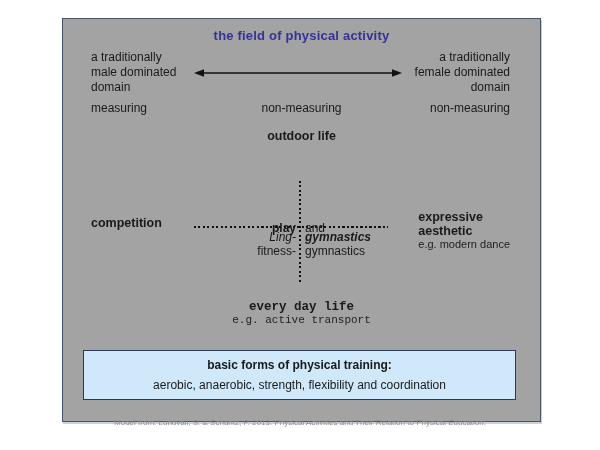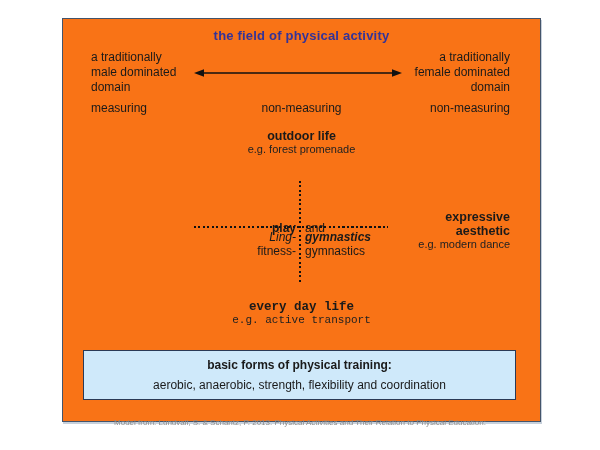--- a/index.html
+++ b/index.html
@@ -10,21 +10,21 @@
     --citation-color:#8c8c8c;
     --ink:#1a1a1a;
   }
   *{margin:0;padding:0;box-sizing:border-box;}
   html,body{width:600px;height:450px;background:#ffffff;overflow:hidden;}
   body{font-family:"Liberation Sans", sans-serif;color:var(--ink);position:relative;}
 
   .frame{
     position:absolute;left:62px;top:18px;width:479px;height:404px;
     border:1.5px solid var(--frame-border);
-    background:#f97316;
+    background:#a3a3a3;
     box-shadow:1px 2px 0 rgba(130,150,175,.45);
   }
   .abs{position:absolute;}
 
   .diagram-title{
     left:0;right:0;top:9px;text-align:center;
     color:var(--title-color);font-weight:bold;font-size:13px;letter-spacing:.2px;
   }
 
   .multiline{white-space:pre-line;}
@@ -36,21 +36,21 @@
   .gender-right{right:30px;top:31px;text-align:right;}
   .gender-arrow{left:131px;top:46px;width:208px;height:12px;}
 
   .measuring-left{left:28px;top:82px;text-align:center;}
   .measuring-center{left:0;right:0;top:82px;text-align:center;}
   .measuring-right{right:30px;top:82px;text-align:right;}
 
   .quad-top{left:0;right:0;top:110px;text-align:center;}
   .quad-bottom{left:0;right:0;top:281px;text-align:center;font-family:Liberation Mono, monospace;}
   .quad-left{left:28px;top:197px;}
-  .quad-right{right:30px;top:191px;text-align:right;}
+  .quad-right{right:30px;top:191px;}
   .quad-heading{font-size:12.5px;line-height:14px;font-weight:bold;}
 
   .v-dotted{
     left:236px;top:162px;width:2px;height:102px;
     background:repeating-linear-gradient(to bottom,#111 0 2px,transparent 2px 4.5px);
   }
   .h-dotted{
     left:131px;top:207px;width:194px;height:2px;
     background:repeating-linear-gradient(to right,#111 0 2px,transparent 2px 4.5px);
   }
@@ -100,40 +100,40 @@
   <div class="abs gender-right lbl multiline">a traditionally
 female dominated
 domain</div>
 
   <div class="abs measuring-left lbl">measuring</div>
   <div class="abs measuring-center lbl">non-measuring</div>
   <div class="abs measuring-right lbl">non-measuring</div>
 
   <div class="abs quad-top">
     <div class="quad-heading">outdoor life</div>
-    <div class="example">e.g. forest promenade</div>
   </div>
 
   <div class="abs v-dotted"></div>
   <div class="abs h-dotted"></div>
 
   <div class="abs cross-row cross-row-1">
     <span class="lhs bold">play</span>
     <span class="rhs">and</span>
   </div>
   <div class="abs cross-row cross-row-2">
     <span class="lhs">Ling-</span>
     <span class="rhs bold">gymnastics</span>
   </div>
   <div class="abs cross-row cross-row-3">
     <span class="lhs">fitness-</span>
     <span class="rhs">gymnastics</span>
   </div>
 
   <div class="abs quad-left">
+    <div class="quad-heading">competition</div>
   </div>
 
   <div class="abs quad-right">
     <div class="quad-heading multiline">expressive
 aesthetic</div>
     <div class="example">e.g. modern dance</div>
   </div>
 
   <div class="abs quad-bottom">
     <div class="quad-heading">every day life</div>

